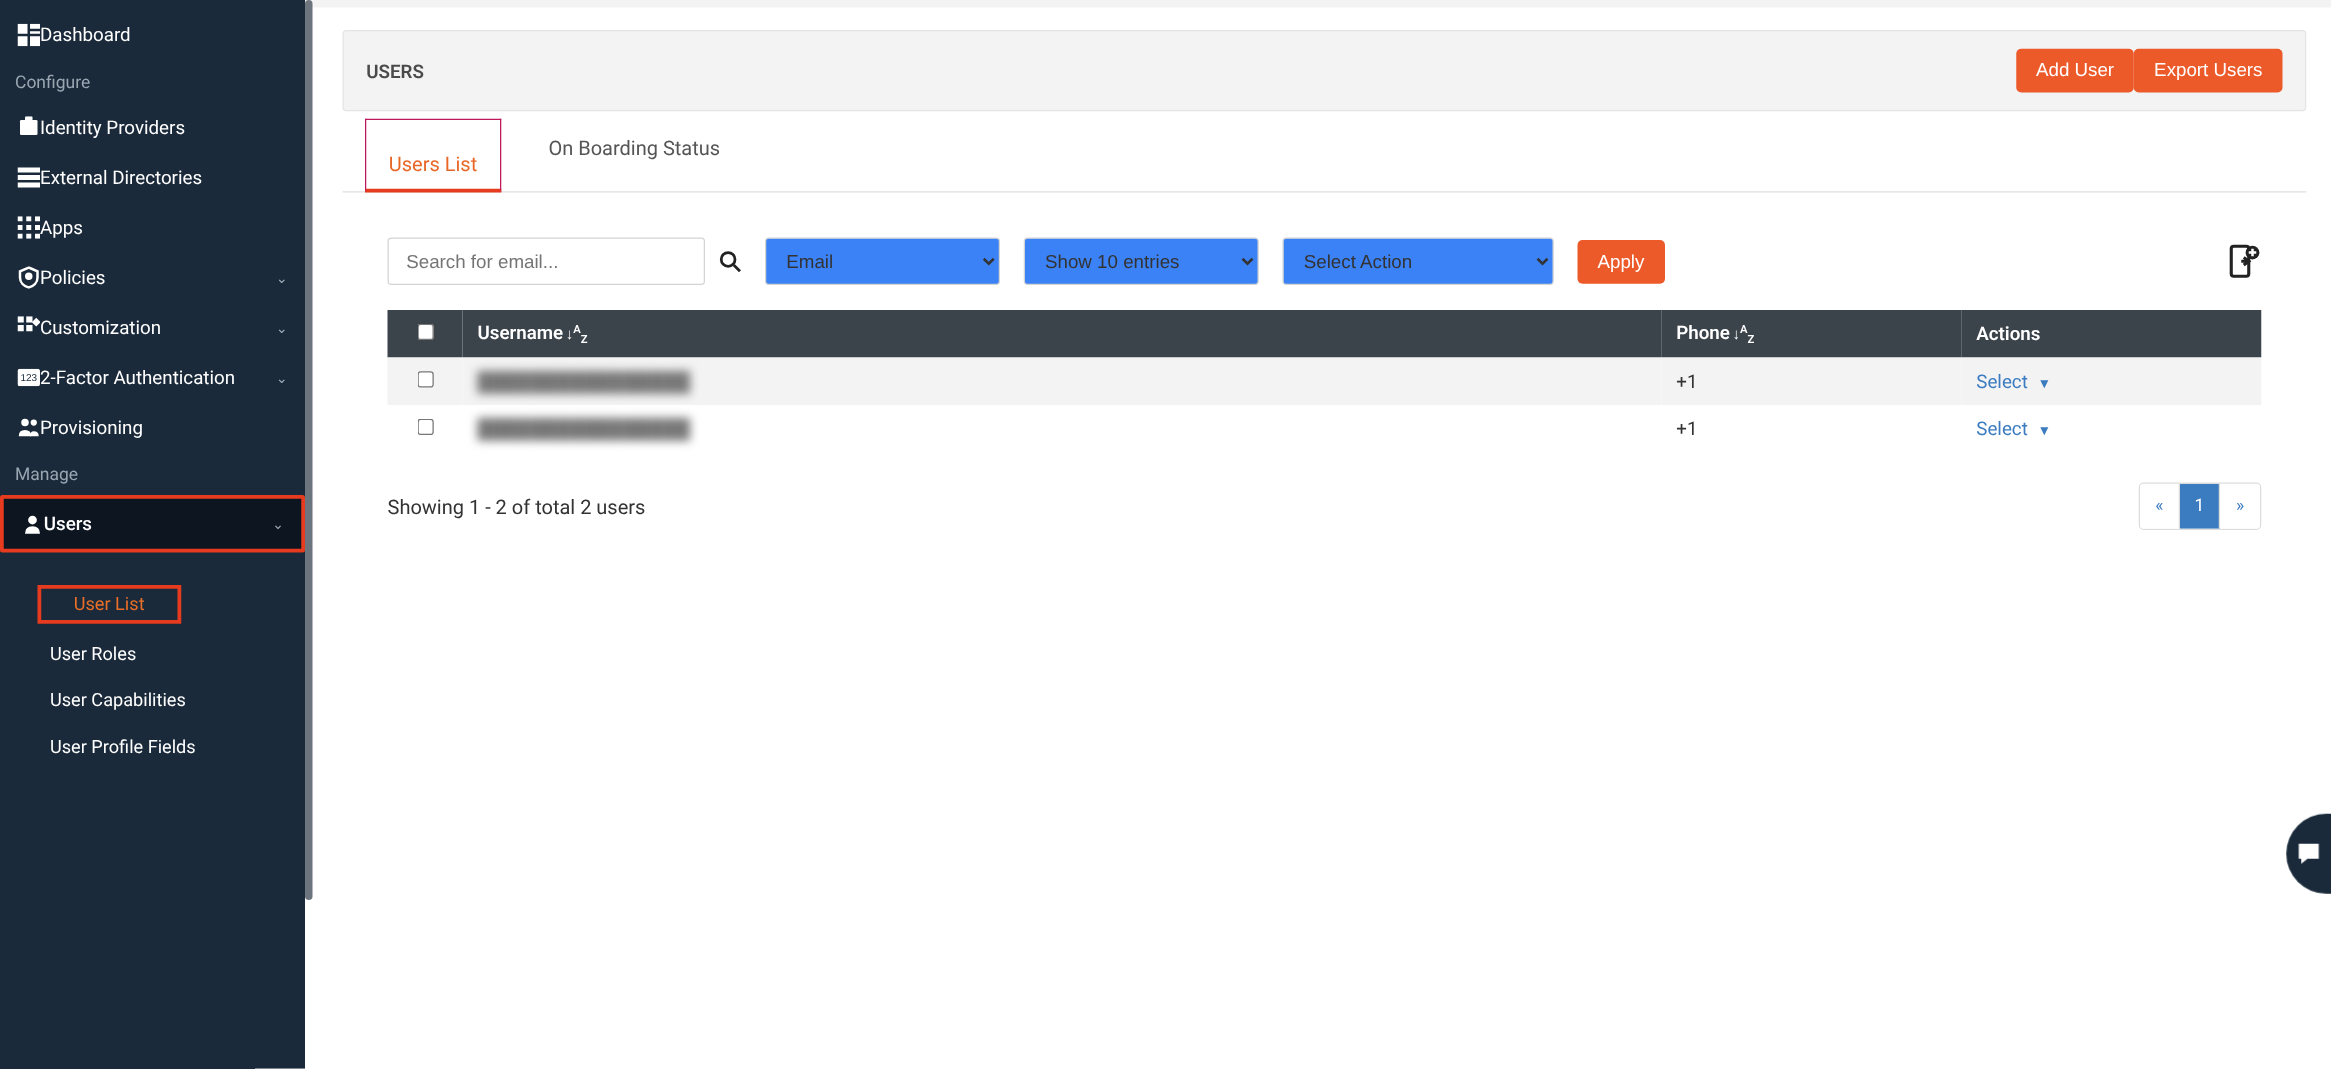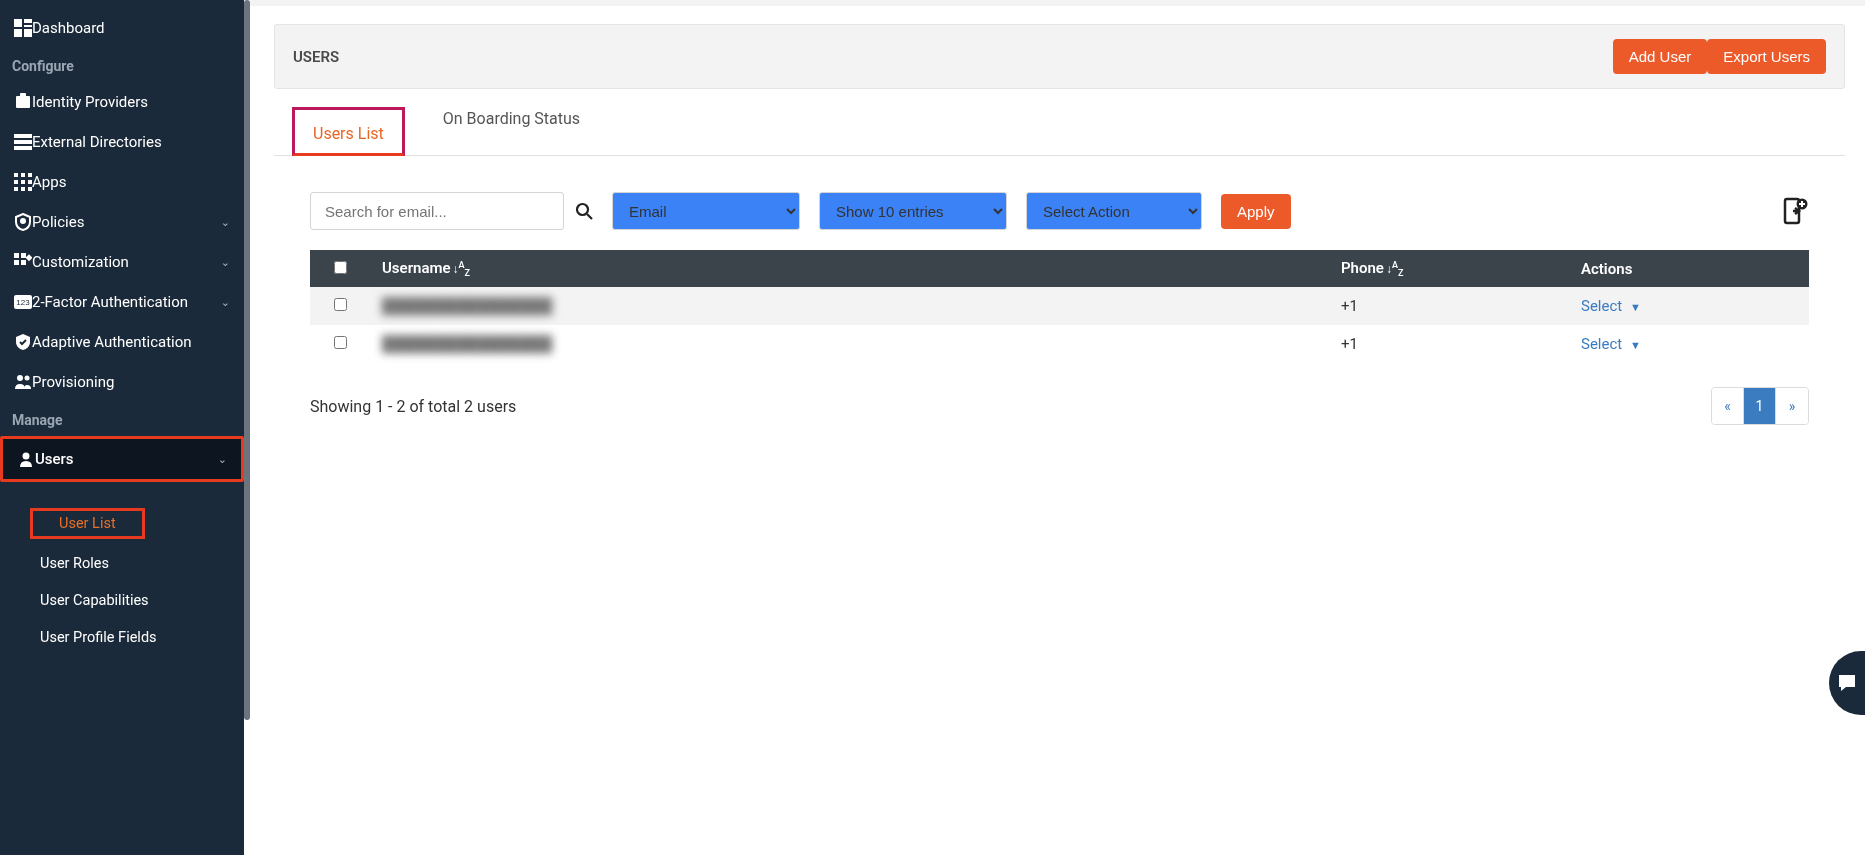--- a/index.html
+++ b/index.html
@@ -43,21 +43,20 @@
     height: 18px;
     display: inline-flex;
     align-items: center;
     justify-content: center;
     flex-shrink: 0;
   }
   .sidebar-section-label {
     padding: 10px 12px 8px;
     font-size: 14px;
     color: #9aa6b2;
-    font-weight: bold;
   }
   .sidebar-item .chevron {
     margin-left: auto;
     font-size: 11px;
     color: #aab5c0;
   }
   .sidebar-item.active {
     background: #0c1520;
     border: 3px solid #e63b1e;
     border-radius: 2px;
@@ -124,25 +123,25 @@
     padding-left: 18px;
   }
   .tab {
     padding: 18px 6px 14px;
     font-size: 16px;
     color: #555;
     cursor: pointer;
   }
   .tab.active {
     color: #e86726;
-    border: 3px solid #be185d;
+    border: 1px solid #be185d;
     border-bottom: 3px solid #e63b1e;
-    margin-top: 16px;
+    margin-top: 4px;
     margin-bottom: -1px;
-    padding: 14px 18px 10px;
+    padding: 26px 18px 10px;
   }
   
   .filter-row {
     display: flex;
     align-items: center;
     gap: 19px;
     padding: 36px 36px 20px;
   }
   .search-input {
     width: 254px;
@@ -160,21 +159,21 @@
     border: 1px solid #d4d4d4;
     border-radius: 3px;
     padding: 0 12px;
     font-size: 15px;
     background: #3b82f6;
     cursor: pointer;
     color:#333;
   }
   .select.w1{width:188px;}
   .select.w2{width:188px;}
-  .select.w3{width:176px;}
+  .select.w3{width:217px;}
   .add-device-icon {
     margin-left: auto;
     font-size: 24px;
     cursor: pointer;
     position: relative;
   }
   
   .table-wrap { padding: 0 36px; }
   table.users {
     width: 100%;
@@ -338,29 +337,20 @@
     <span class="icon">
       <svg width="18" height="14" viewBox="0 0 18 14">
           <rect width="18" height="14" rx="2" fill="#fff"></rect>
           <text x="9" y="10" font-size="8" text-anchor="middle" fill="#1b2a3a" font-family="Arial">123</text>
         </svg>
     </span>
     <span>2-Factor Authentication</span>
     <span class="chevron">⌄</span>
   </div>
 
-  <div class="sidebar-item">
-    <span class="icon">
-      <svg width="18" height="18" viewBox="0 0 18 18" fill="#fff">
-          <path d="M9 1 L16 4 V9 C16 13 13 16 9 17 C5 16 2 13 2 9 V4 Z"></path>
-          <path d="M6 9 L8 11 L12 7" stroke="#1b2a3a" stroke-width="2" fill="none"></path>
-        </svg>
-    </span>
-    <span>Adaptive Authentication</span>
-  </div>
 
   <div class="sidebar-item">
     <span class="icon">
       <svg width="18" height="18" viewBox="0 0 18 18" fill="#fff">
           <circle cx="6" cy="5" r="3"></circle>
           <circle cx="13" cy="5" r="2.5"></circle>
           <path d="M1 16 Q1 11 6 11 Q11 11 11 16 Z"></path>
           <path d="M10 16 Q10 12 13 12 Q17 12 17 16 Z"></path>
         </svg>
     </span>

